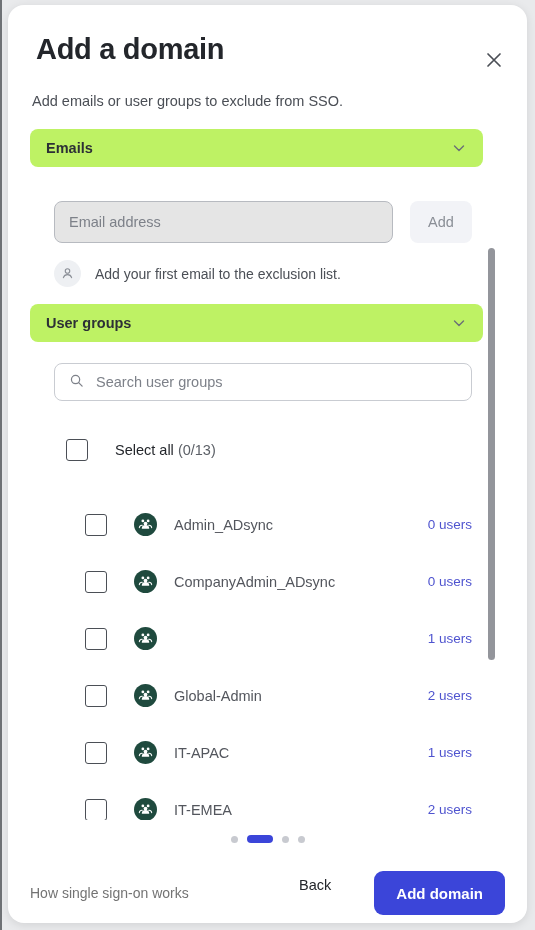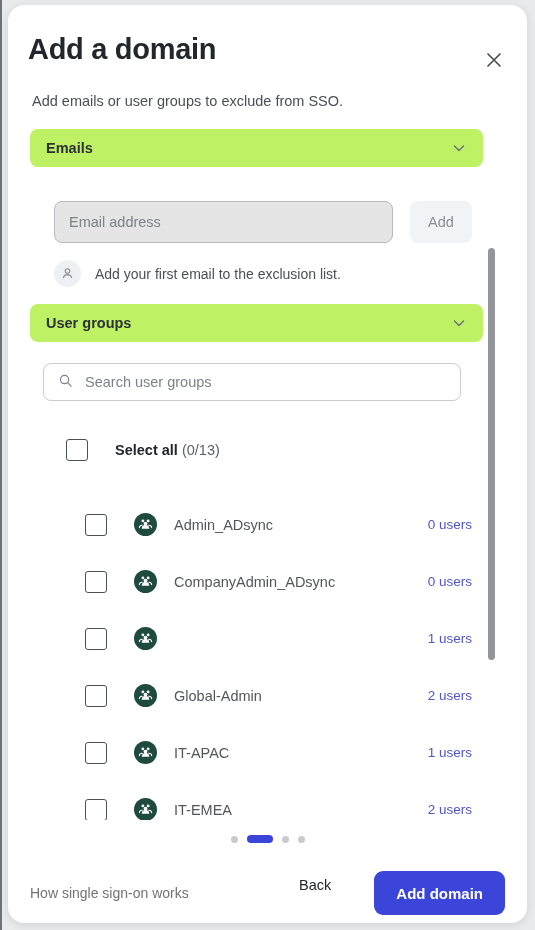--- a/index.html
+++ b/index.html
@@ -39,21 +39,21 @@
     height: 918px;
     background: #ffffff;
     border-radius: 16px;
     box-shadow: 0 2px 10px rgba(0,0,0,0.10);
     overflow: hidden;
   }
 
   
   .modal-title {
     position: absolute;
-    left: 20px;
+    left: 28px;
     top: 28px;
     font-size: 29px;
     font-weight: 700;
     color: #23262b;
     letter-spacing: -0.3px;
   }
   .close-btn {
     position: absolute;
     right: 18px;
     top: 40px;
@@ -166,21 +166,21 @@
     justify-content: center;
   }
   .empty-hint .txt {
     font-size: 14px;
     color: #4b4f56;
   }
 
   
   .search-wrap {
     position: absolute;
-    left: 35px;
+    left: 46px;
     top: 243px;
     width: 418px;
     height: 38px;
     border: 1px solid #c9ccd2;
     border-radius: 8px;
     box-sizing: border-box;
     display: flex;
     align-items: center;
     gap: 10px;
     padding: 0 14px;
@@ -213,21 +213,21 @@
     border-radius: 3px;
     background: #fff;
     box-sizing: border-box;
     cursor: pointer;
     flex: none;
   }
   .select-all-text {
     font-size: 14.5px;
     color: #23262b;
   }
-  .select-all-text b { font-weight: 700; }
+  .select-all-text b { font-weight: 400; }
   .select-all-text span { color: #5c6067; }
 
   
   .group-list {
     position: absolute;
     left: 0;
     top: 376px;
     width: 519px;
   }
   .group-row {

